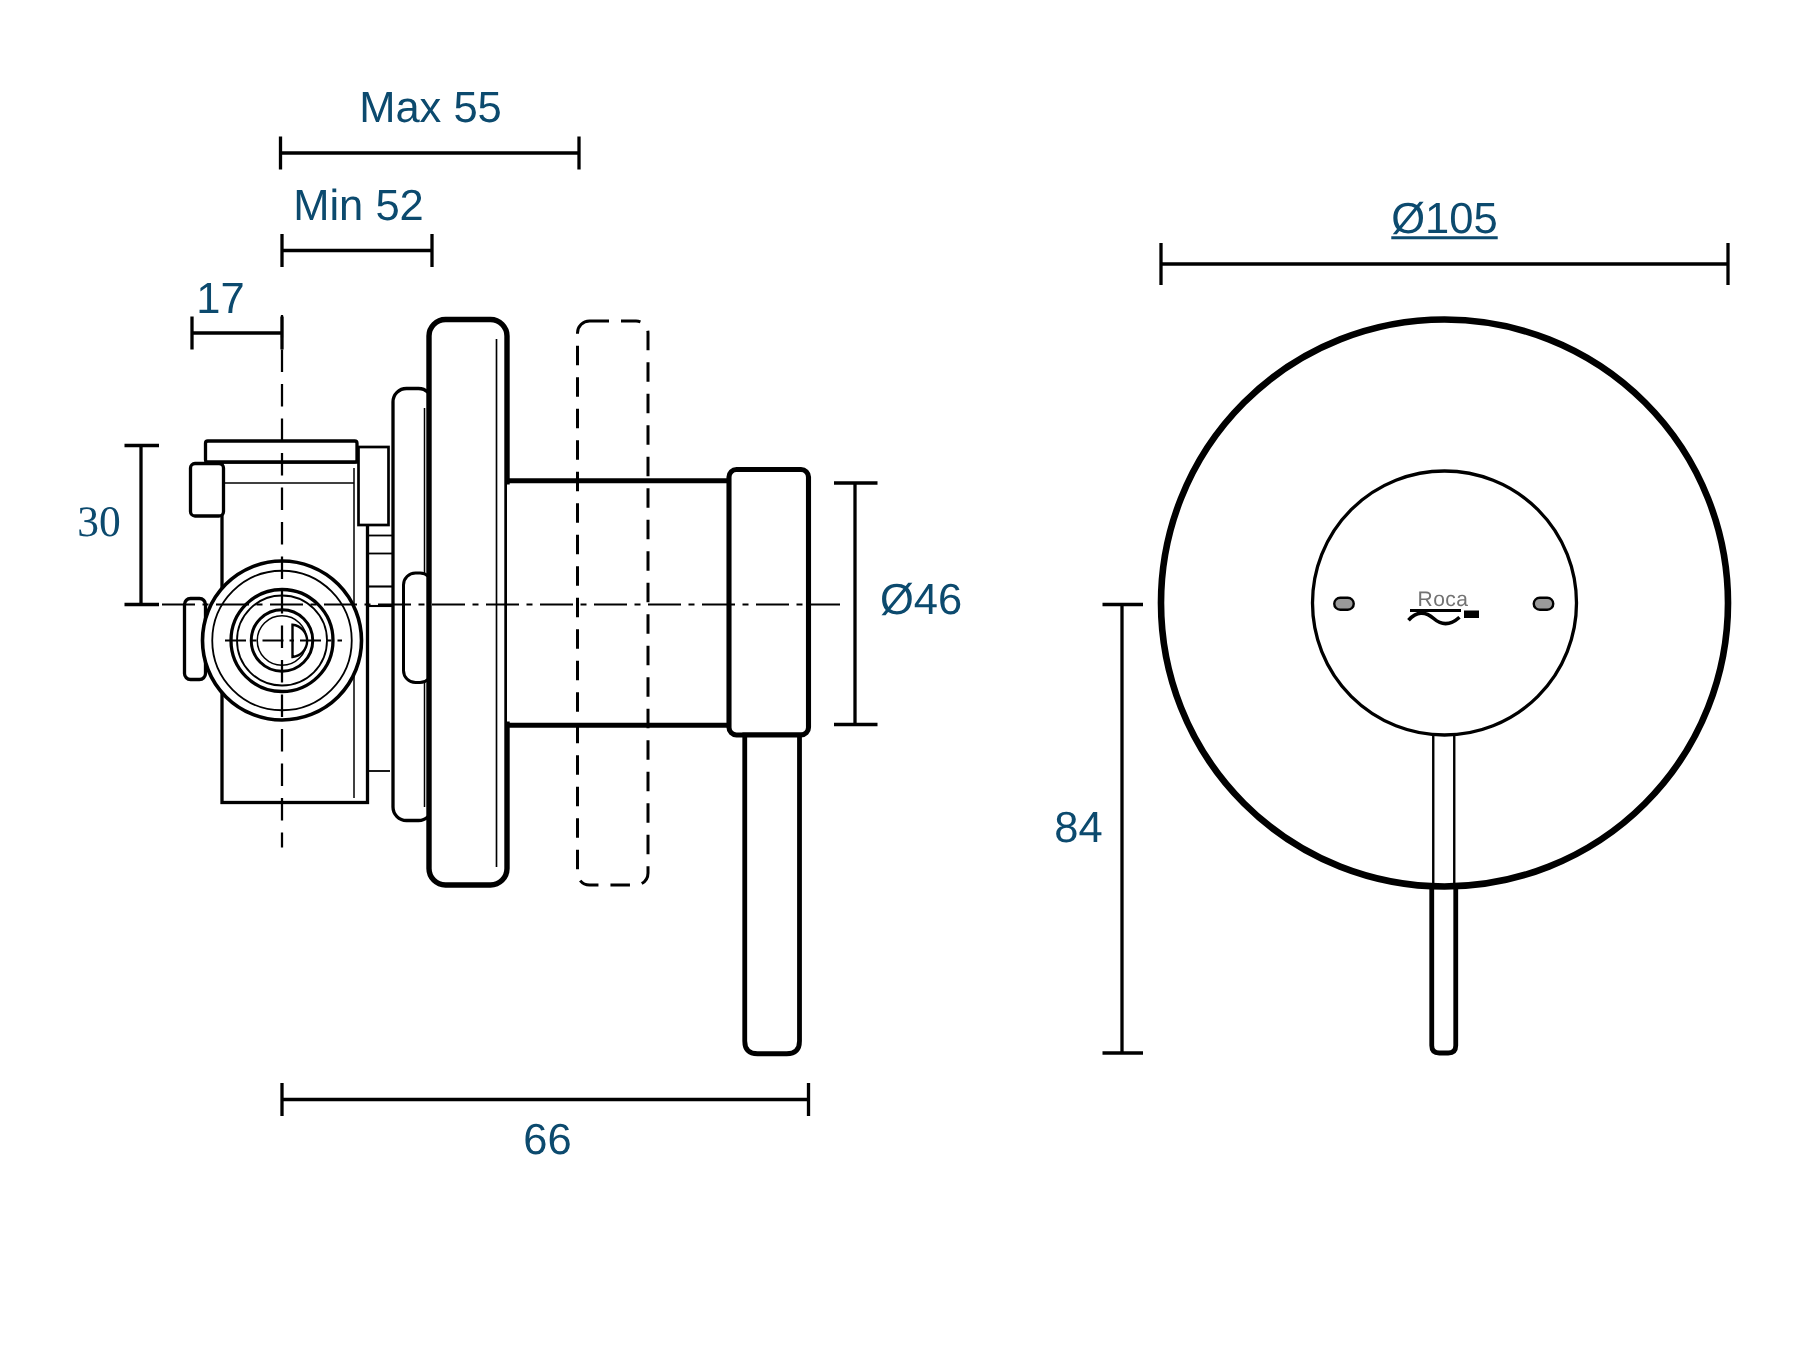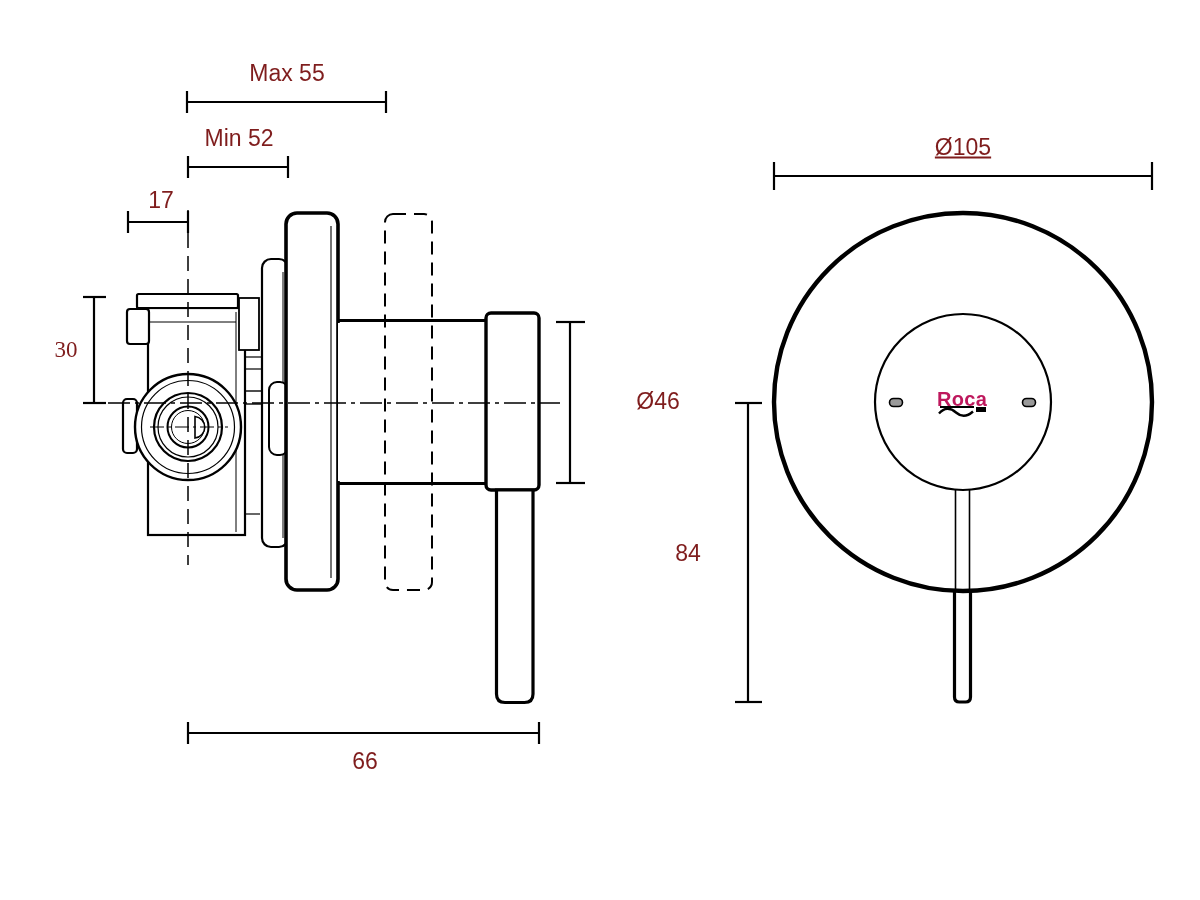--- a/index.html
+++ b/index.html
@@ -16,32 +16,32 @@
     overflow: hidden;
   }
   .drawing-svg {
     position: absolute;
     left: 0;
     top: 0;
   }
   .dim-label {
     position: absolute;
     transform: translate(-50%, -50%);
-    font-size: 23px;
-    color: #7f1d1d;
+    font-size: 29px;
+    color: #0c4a6e;
     white-space: nowrap;
     line-height: 1;
     letter-spacing: 0px;
   }
   .brand-label {
     position: absolute;
     transform: translate(-50%, -50%);
-    font-size: 20px;
-    font-weight: 700;
-    color: #be185d;
+    font-size: 14px;
+    font-weight: 400;
+    color: #737373;
     white-space: nowrap;
     line-height: 1;
     letter-spacing: 0.3px;
   }
 </style>
 </head>
 <body>
 
 <div class="stage">
 
@@ -181,27 +181,27 @@
             <path d="M735,702 H762"></path>
         </g>
       </g>
     </g>
   </svg>
 
   <div class="dim-label" style="left:287px; top:73px;">Max 55</div>
 
   <div class="dim-label" style="left:239px; top:138px;">Min 52</div>
 
-  <div class="dim-label" style="left:161px; top:200px;text-align:center;">17</div>
+  <div class="dim-label" style="left:147px; top:200px;text-align:center;">17</div>
 
   <div class="dim-label" style="left:66px; top:349px;font-family:Liberation Serif, serif;">30</div>
 
-  <div class="dim-label" style="left:614px; top:401px;margin-left:44px;">Ø46</div>
+  <div class="dim-label" style="left:614px; top:401px;">Ø46</div>
 
   <div class="dim-label" style="left:365px; top:761px;">66</div>
 
   <div class="dim-label" style="left:963px; top:147px;text-decoration:underline;">Ø105</div>
 
-  <div class="dim-label" style="left:688px; top:553px;">84</div>
+  <div class="dim-label" style="left:719px; top:553px;">84</div>
 
   <div class="brand-label" style="left:962px; top:399px;">Roca</div>
 
 </div>
 
 </body></html>

